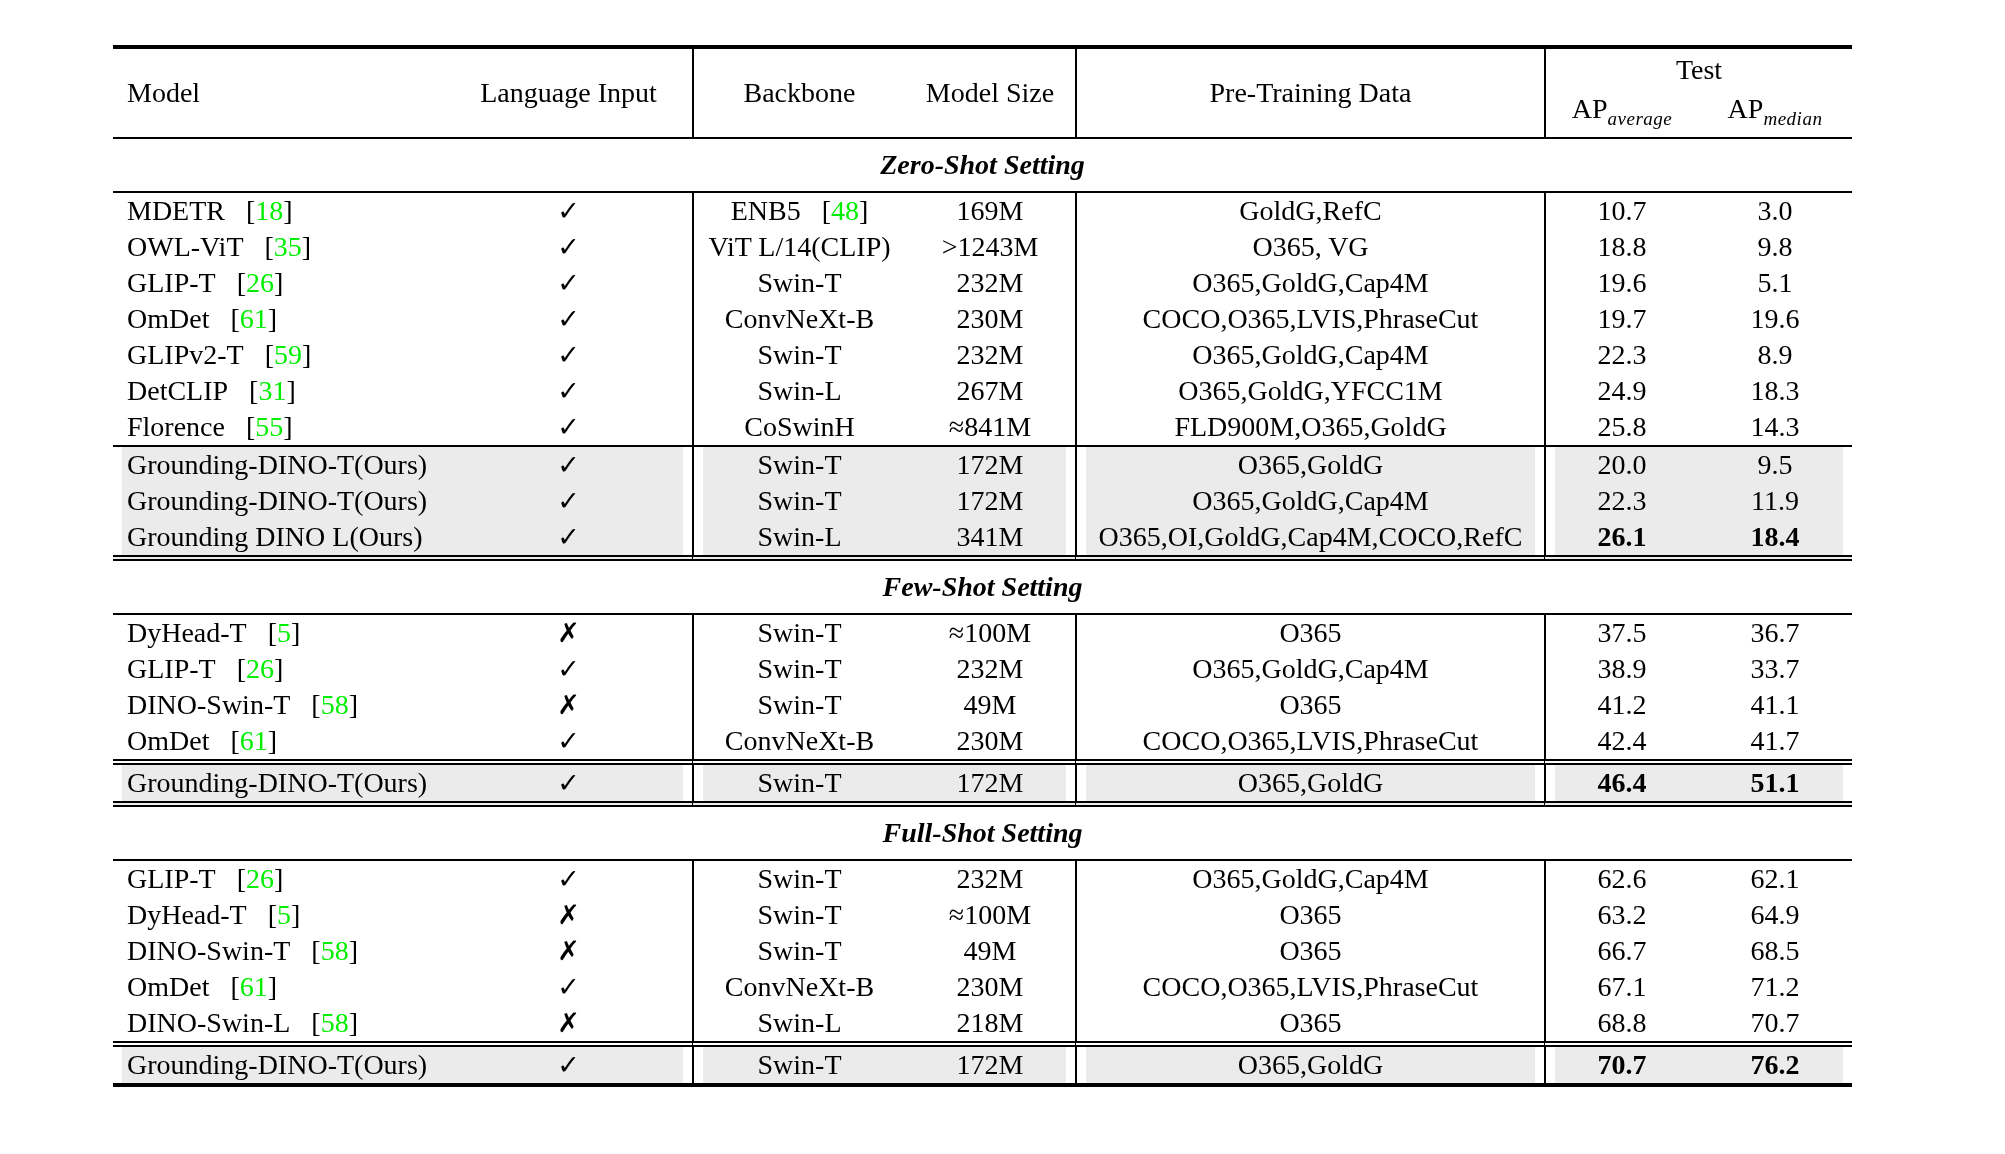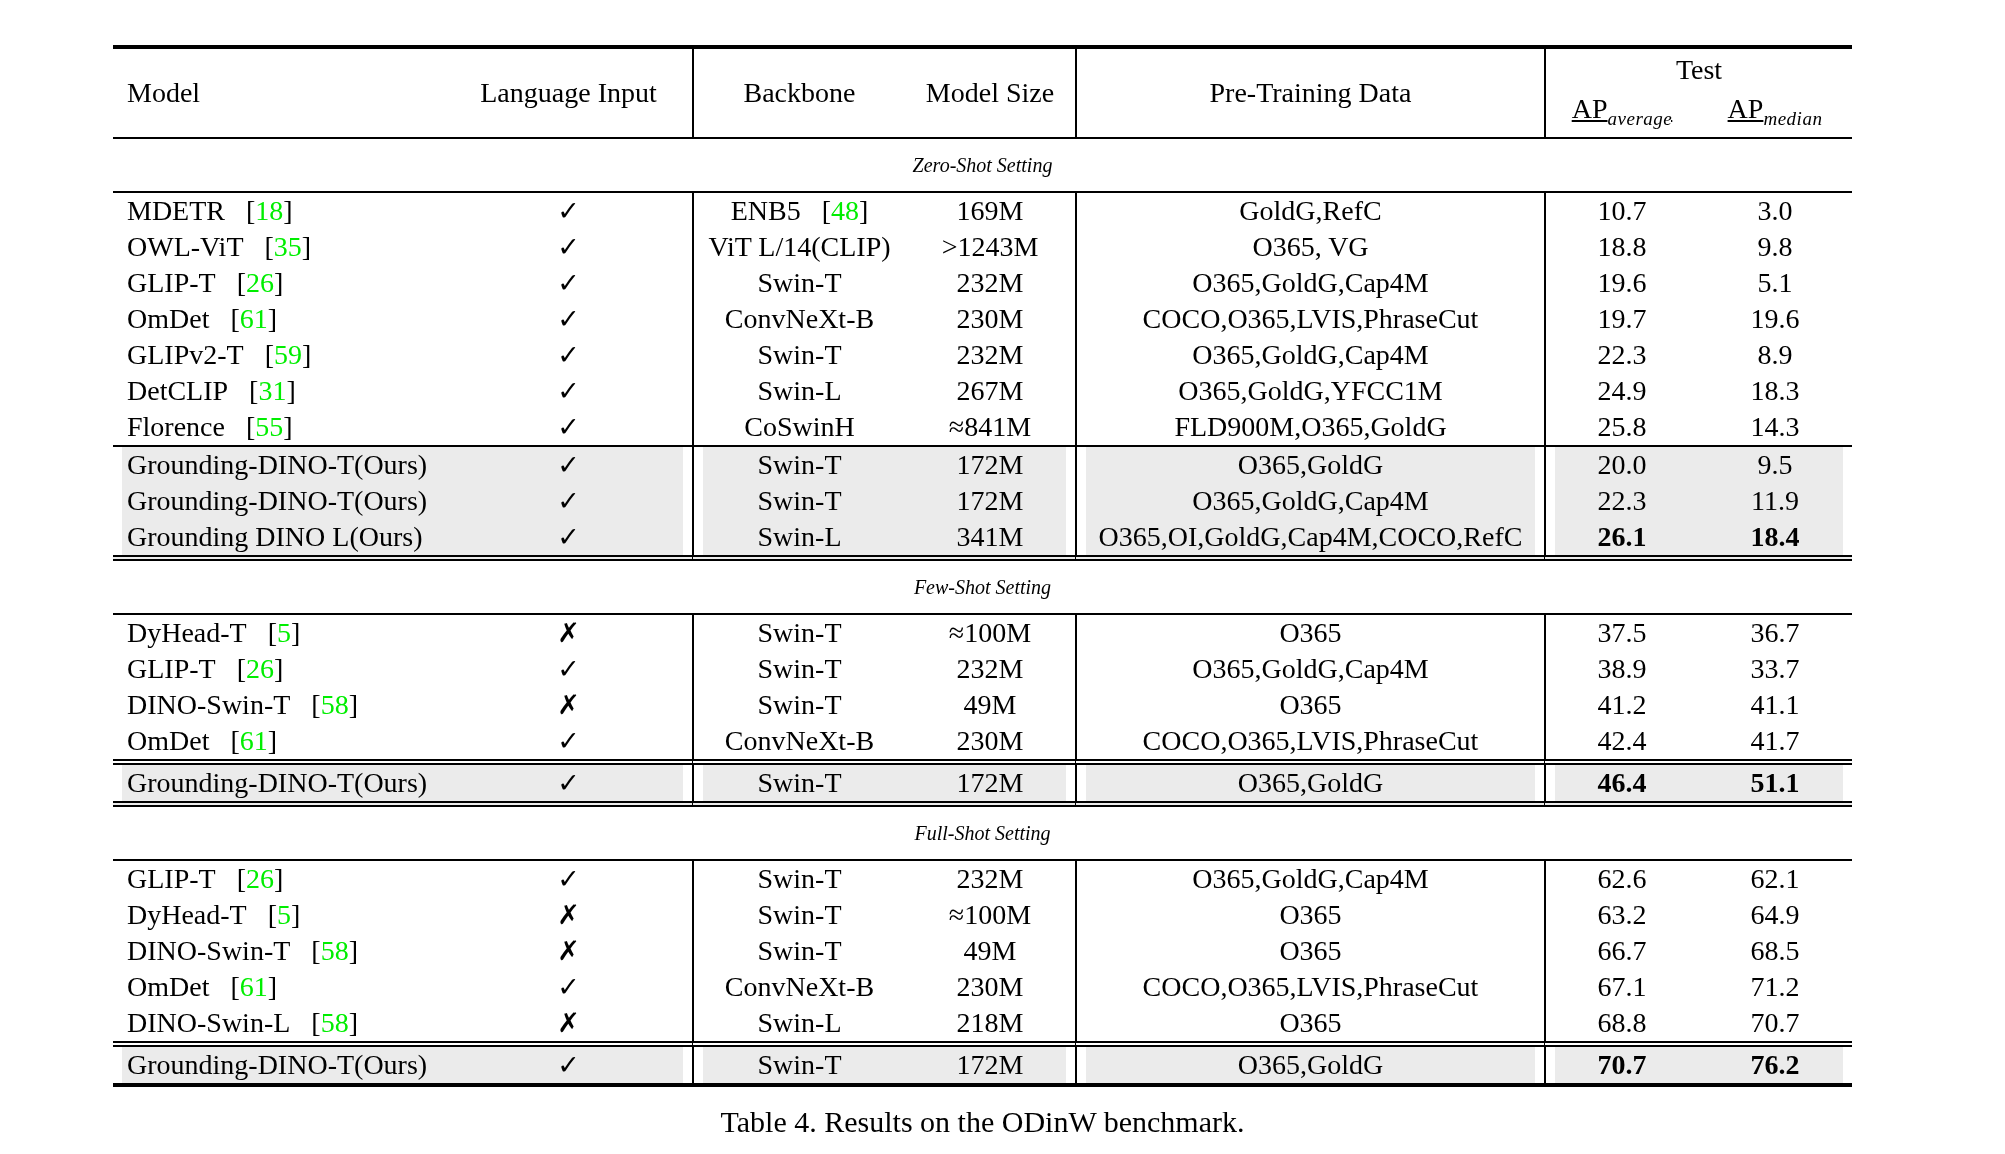--- a/index.html
+++ b/index.html
@@ -26,25 +26,25 @@
   
   .dv { border-left:2px solid #000; }
 
   
   .hb   { border-bottom:2px solid #000; }          
   tr.sect td { border-bottom:2px solid #000; }     
   tr.bb2 td  { border-bottom:2px solid #000; }     
   tr.bbd td  { border-bottom:6px double #000; }    
 
   tr.h1 th { height:42px; }
-  tr.h2 th { height:40px;text-decoration:underline; }
+  tr.h2 th { height:40px; }
   sub { font-size:0.68em; font-style:italic; letter-spacing:0.5px; }
 
   
-  tr.sect td { font-style:italic; font-weight:normal; line-height:52px; font-size:20px; }
+  tr.sect td { font-style:italic; font-weight:bold; line-height:52px; font-size:28px; }
 
   
   tr.gray td { background:var(--row_highlight,#ebebeb); }
   tr.gray td.gL  { box-shadow:inset 9px 0 0 #fff; }
   tr.gray td.gR  { box-shadow:inset -9px 0 0 #fff; }
   tr.gray td.gLR { box-shadow:inset 9px 0 0 #fff, inset -9px 0 0 #fff; }
 
   .mark { font-family:"DejaVu Sans",sans-serif; font-weight:bold; font-size:27px; }
   .grn  { color:var(--citation_green,#00ee00); }
   .cite { margin-left:21px; }
@@ -280,14 +280,13 @@
     <td class="gR"><span class="mark">✓</span></td>
     <td class="dv gL">Swin-T</td>
     <td class="gR">172M</td>
     <td class="dv gLR">O365,GoldG</td>
     <td class="dv gL b">70.7</td>
     <td class="gR b">76.2</td>
   </tr>
 </tbody>
     </table>
 
-<div class="caption">Table 4. Results on the ODinW benchmark.</div>
 </div>
 
 </body></html>

